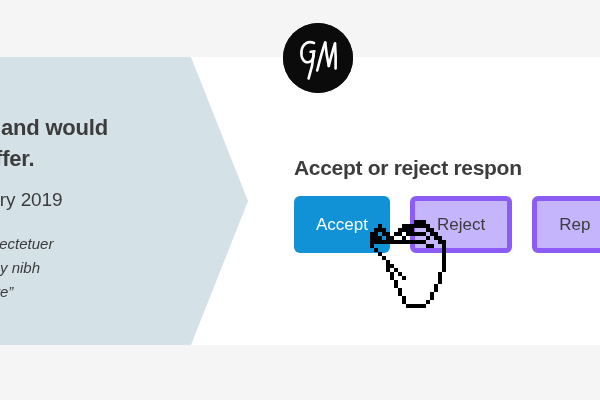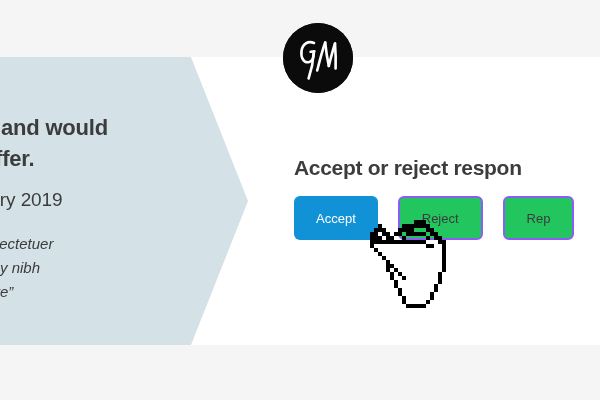--- a/index.html
+++ b/index.html
@@ -123,42 +123,42 @@
   .button-row {
     position: absolute;
     left: 0;
     top: 41px;
     display: flex;
     gap: 20px;
     align-items: flex-start;
   }
 
   .btn {
-    height: 44px;
+    height: 57px;
     border-radius: 6px;
-    font-size: 13px;
+    font-size: 17px;
     font-family: "Liberation Sans", sans-serif;
     display: flex;
     align-items: center;
     justify-content: center;
     padding: 0 22px;
     cursor: pointer;
     white-space: nowrap;
   }
 
   .btn-primary {
     background: #1192d6;
     color: #ffffff;
     border: none;
   }
 
   .btn-secondary {
-    background: #22c55e;
-    color: #3c3c3c;
-    border: 2px solid #8b5cf6;
+    background: #c4b5fd;
+    color: #3c3c3c;
+    border: 5px solid #8b5cf6;
   }
 
   
   .cursor {
     position: absolute;
     left: 366px;
     top: 216px;
     width: 96px;
     height: 92px;
     z-index: 60;

